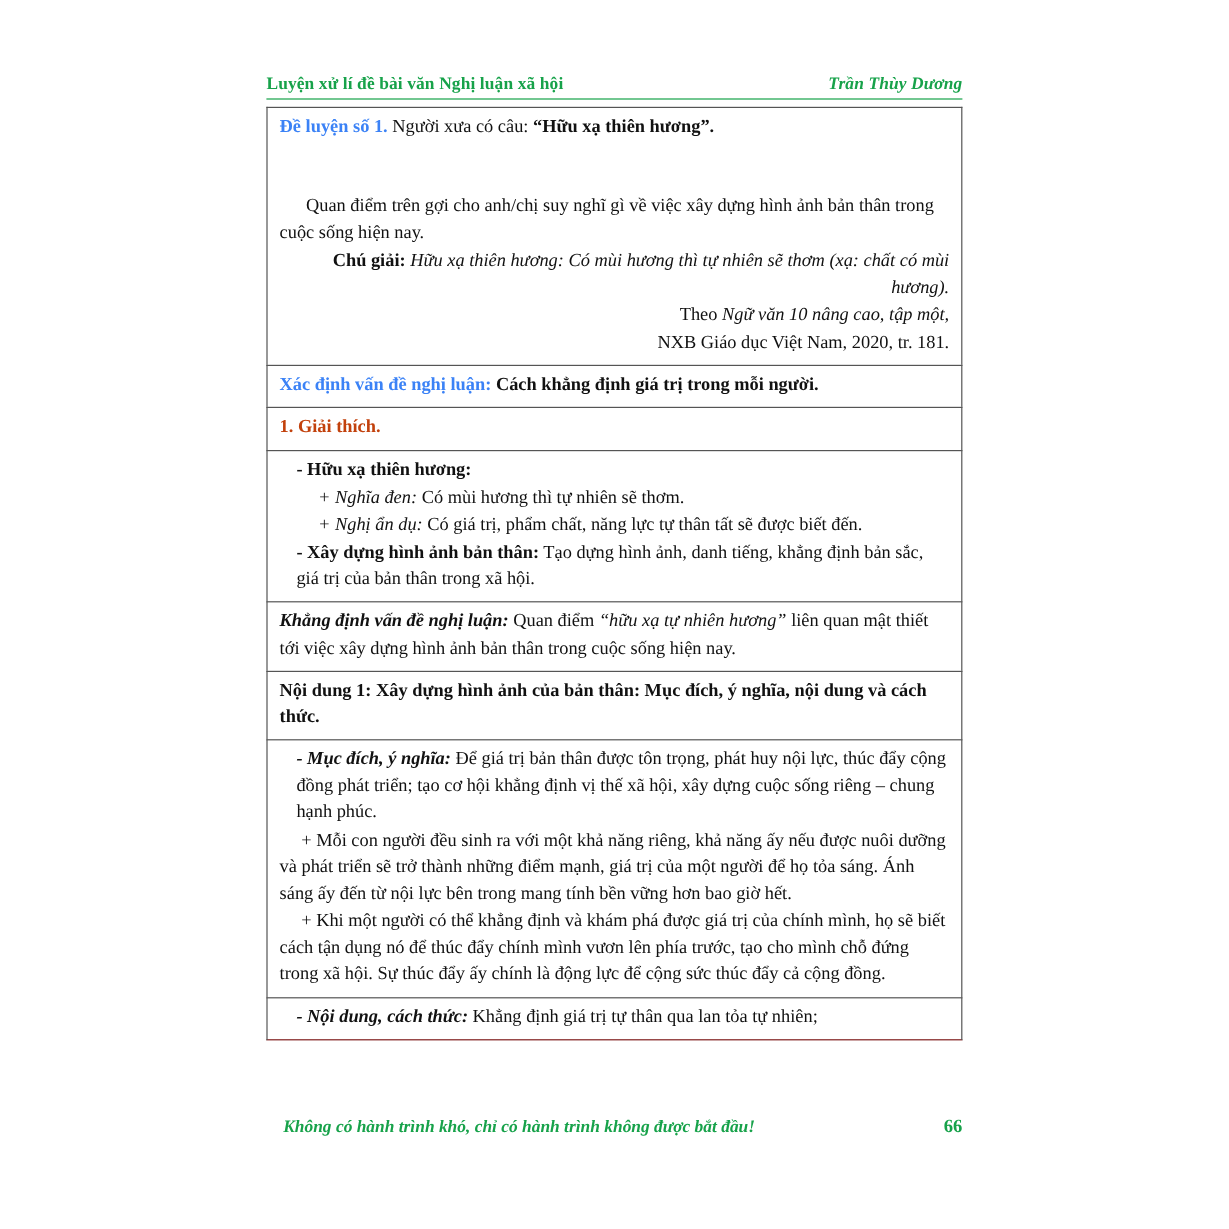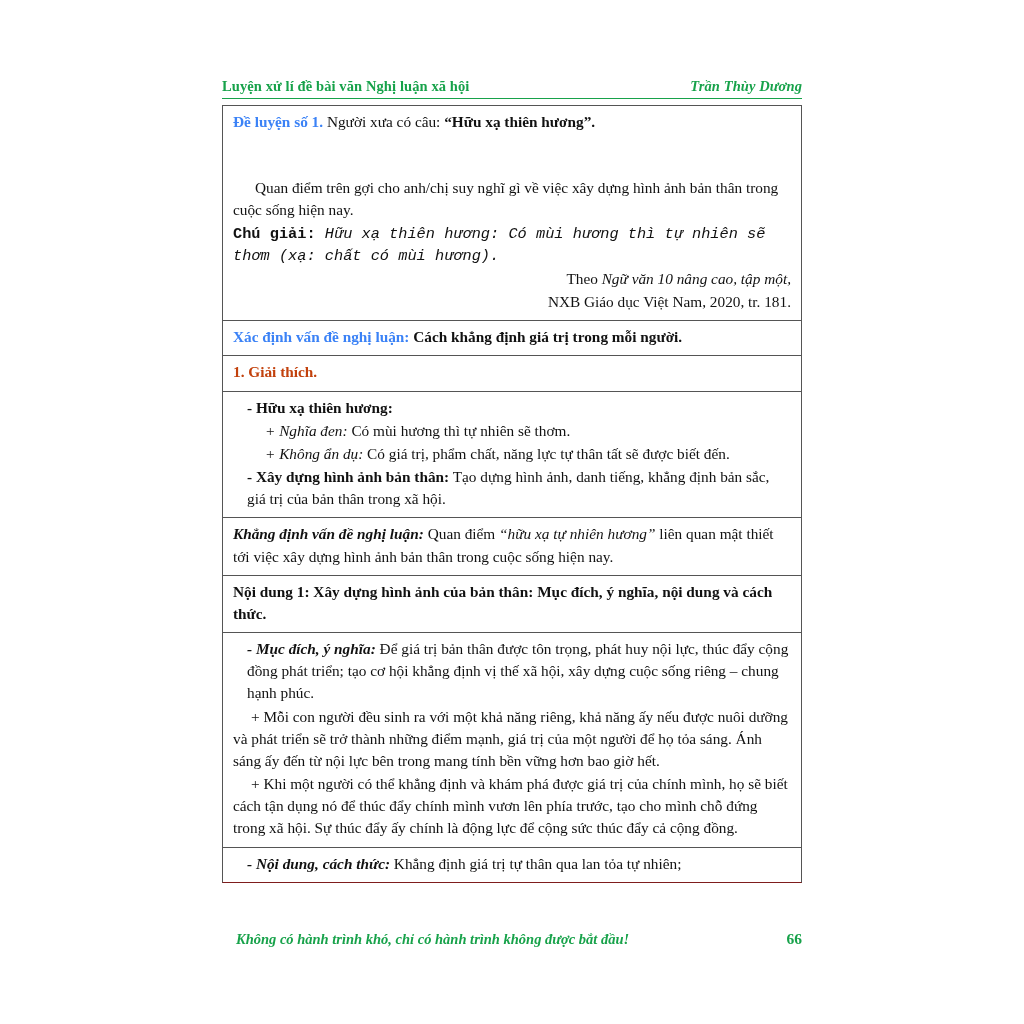--- a/index.html
+++ b/index.html
@@ -33,21 +33,21 @@
     align-items: flex-end;
     color: #17a24a;
     font-family: "Liberation Serif", serif;
     font-weight: bold;
     font-size: 14.5px;
     letter-spacing: 0.1px;
     padding-bottom: 3px;
     gap: 44px;
   }
   .header-left { }
-  .header-right { font-style: italic; margin-top: 16px; }
+  .header-right { font-style: italic; }
   .header-rule {
     border-top: 1.6px solid #17a24a;
     margin-bottom: 6px;
   }
   
   .box {
     border: 1px solid #555555;
     border-bottom: none;
     padding: 5px 10px 7px 10px;
     font-size: 15.3px;
@@ -62,21 +62,21 @@
   .green-head {
     color: #c2410c;
     font-weight: bold;
   }
   b, strong { font-weight: bold; }
   i, em { font-style: italic; }
   .indent {
     text-indent: 22px;
     margin-top: 44px;
   }
-  .center { text-align: left; font-family: Liberation Mono, monospace; }
+  .center { text-align: right; }
   .right { text-align: right; }
   .hang {
     padding-left: 14px;
   }
   .sub {
     text-indent: 18px;
   }
   p { margin: 0; }
   p + p { margin-top: 1px; }
   
@@ -138,21 +138,21 @@
     </div>
 
     <div class="box">
       <p class="hang">
         <b>- Hữu xạ thiên hương:</b>
       </p>
       <p class="sub hang">
         <i>+ Nghĩa đen:</i><span> Có mùi hương thì tự nhiên sẽ thơm.</span>
       </p>
       <p class="sub hang">
-        <i>+ Không ẩn dụ:</i><span> Có giá trị, phẩm chất, năng lực tự thân tất sẽ được biết đến.</span>
+        <i>+ Nghị ẩn dụ:</i><span> Có giá trị, phẩm chất, năng lực tự thân tất sẽ được biết đến.</span>
       </p>
       <p class="hang">
         <b>- Xây dựng hình ảnh bản thân:</b><span> Tạo dựng hình ảnh, danh tiếng, khẳng định bản sắc, giá trị của bản thân trong xã hội.</span>
       </p>
     </div>
 
     <div class="box">
       <p>
         <b><i>Khẳng định vấn đề nghị luận:</i></b><span> Quan điểm </span><i>“hữu xạ tự nhiên hương”</i><span> liên quan mật thiết tới việc xây dựng hình ảnh bản thân trong cuộc sống hiện nay.</span>
       </p>

